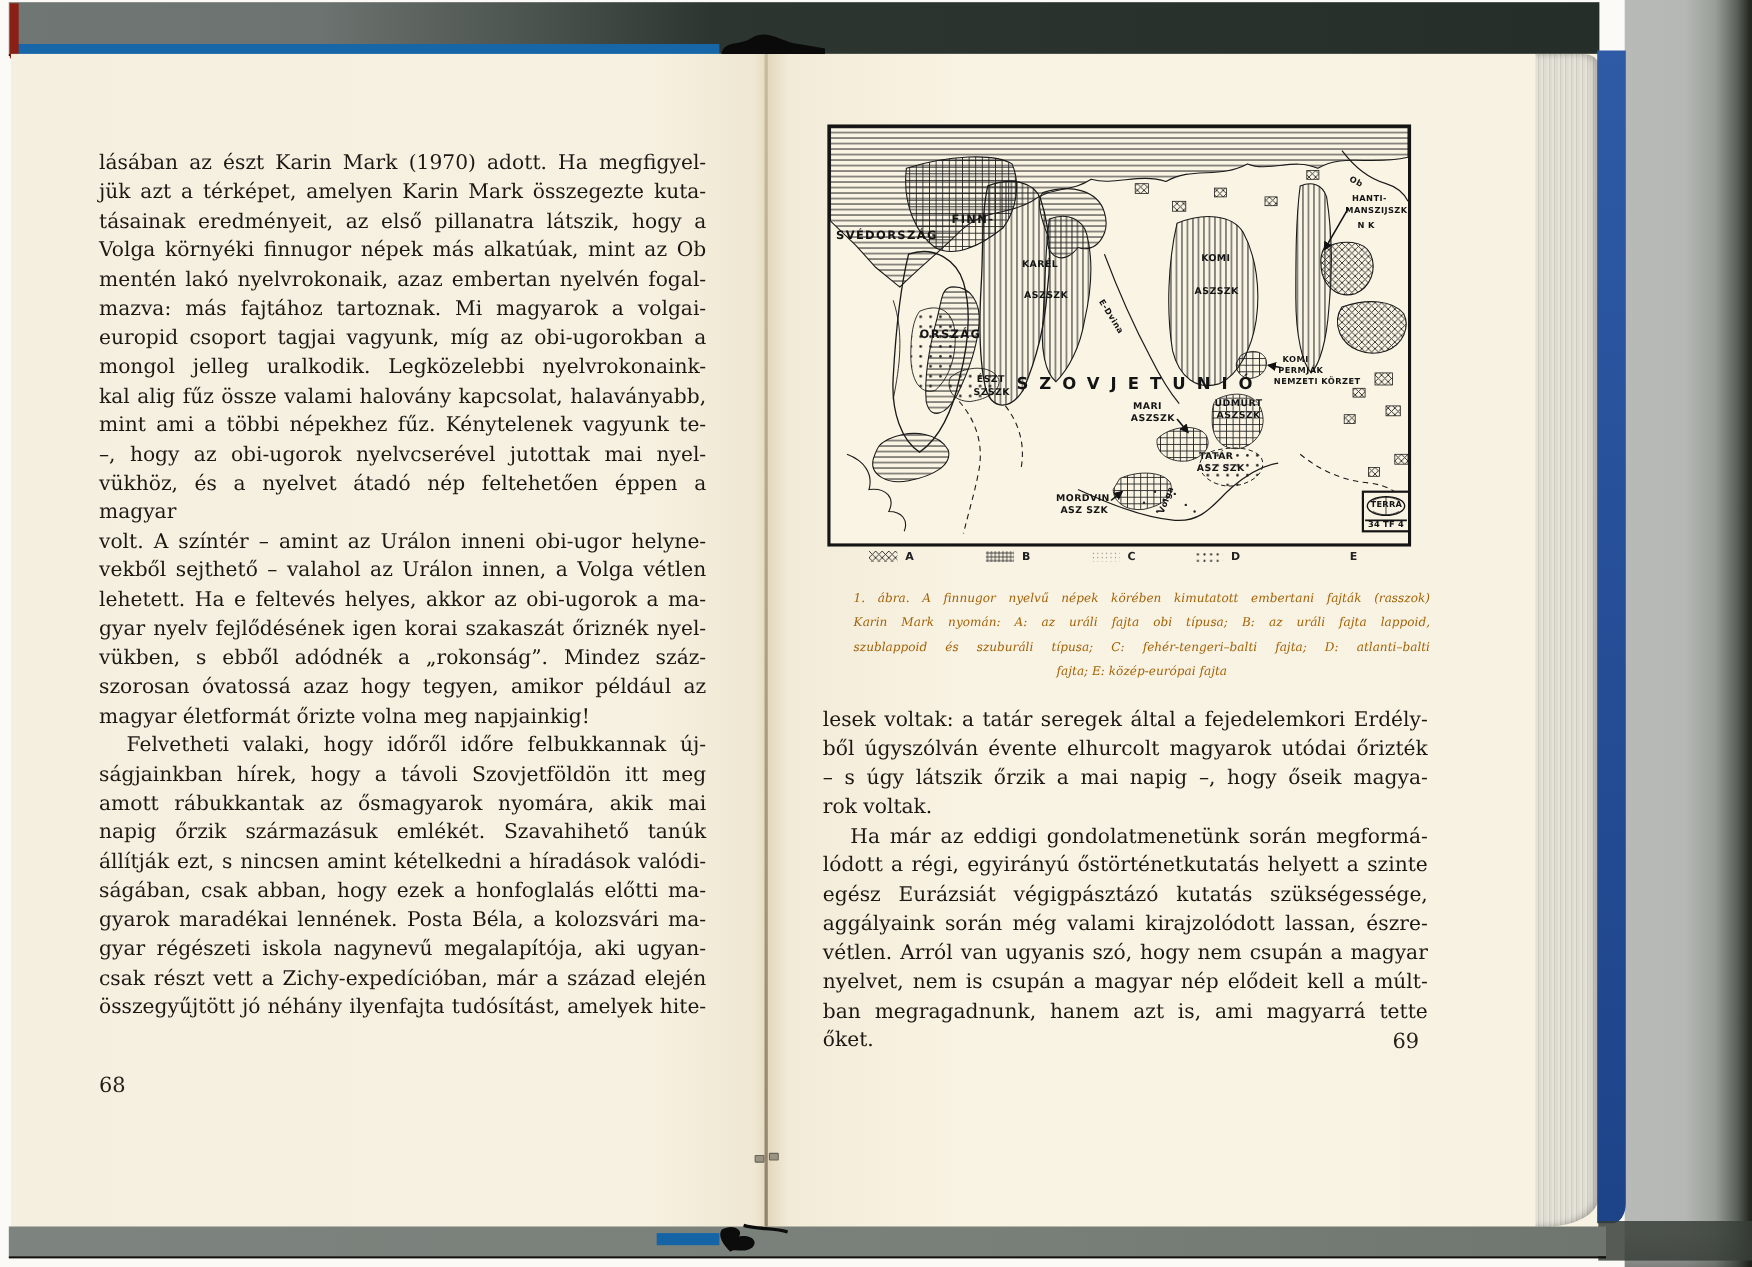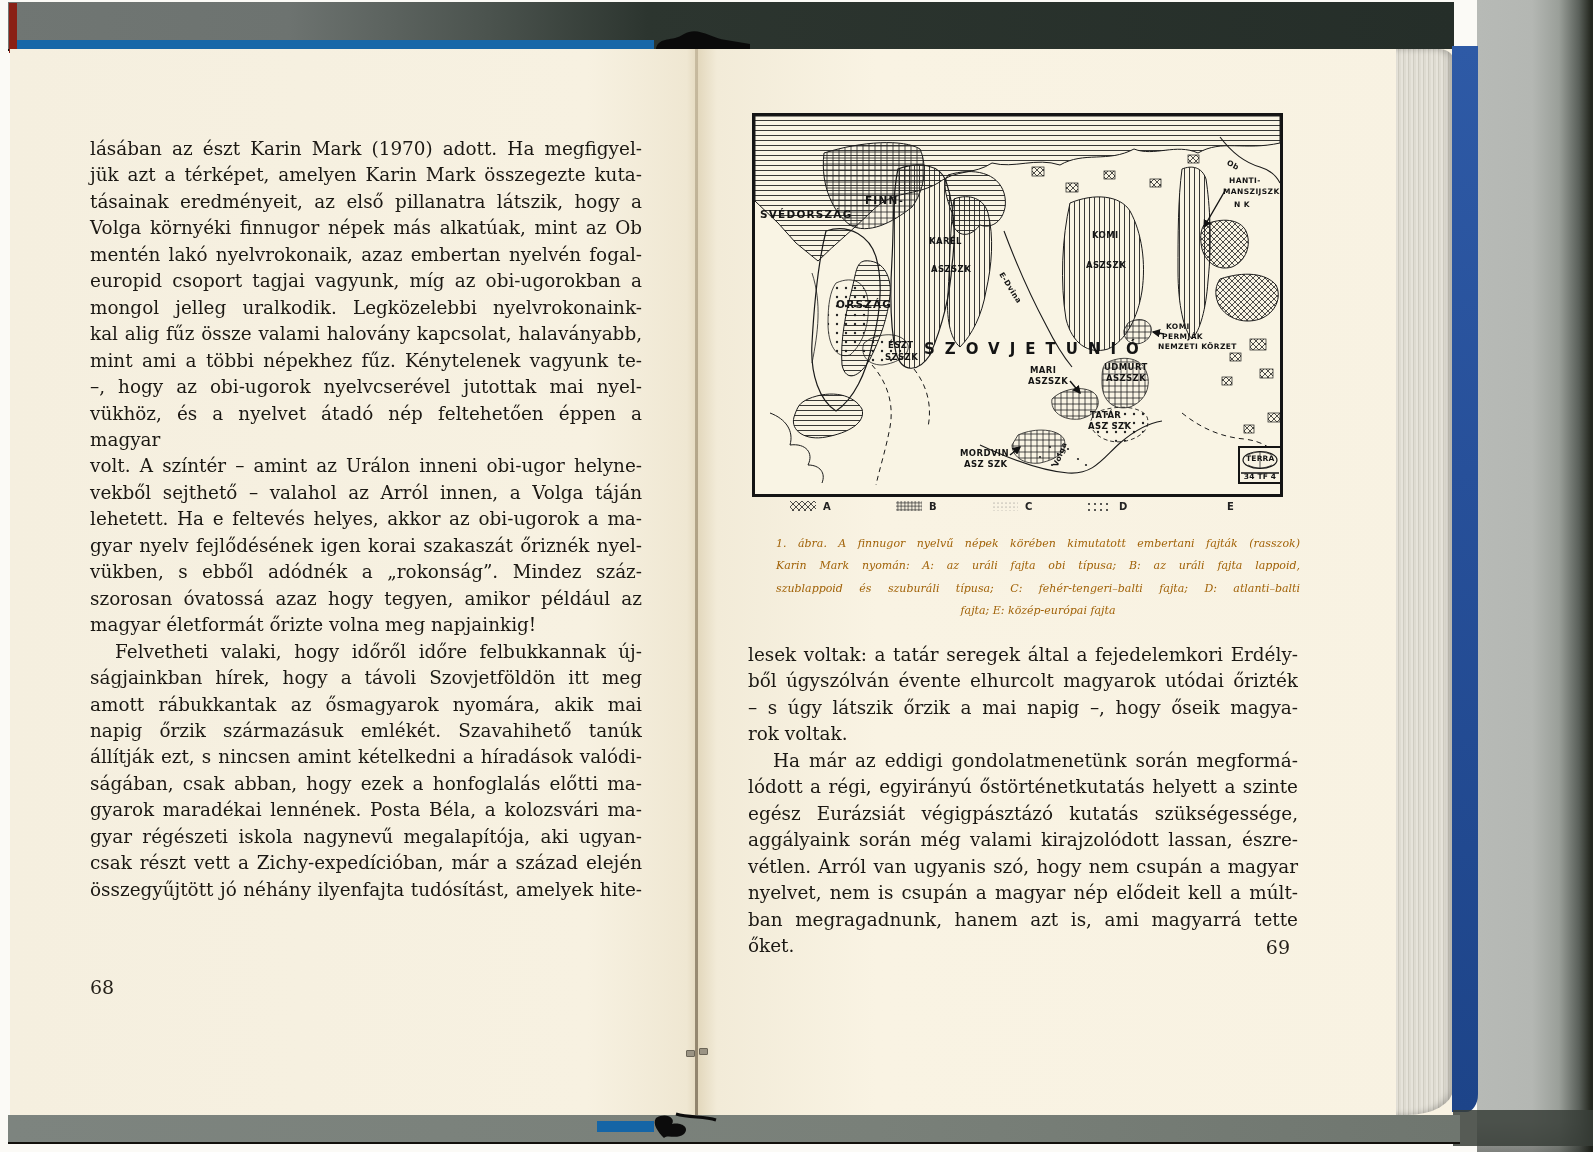--- a/index.html
+++ b/index.html
@@ -84,28 +84,29 @@
     <path d="M14 12 C24 6 34 12 30 18 C40 16 48 22 42 28 C34 34 26 28 22 32 C16 26 10 18 14 12 Z" fill="#0c0c0c"></path>
     <path d="M34 8 C48 12 62 10 74 14" stroke="#0c0c0c" stroke-width="3" fill="none"></path>
   </svg>
 
   <div class="left-text">
       <div class="bline">lásában az észt Karin Mark (1970) adott. Ha megfigyel-</div>
       <div class="bline">jük azt a térképet, amelyen Karin Mark összegezte kuta-</div>
       <div class="bline">tásainak eredményeit, az első pillanatra látszik, hogy a</div>
       <div class="bline">Volga környéki finnugor népek más alkatúak, mint az Ob</div>
       <div class="bline">mentén lakó nyelvrokonaik, azaz embertan nyelvén fogal-</div>
+      <div class="bline">mazva: más fajtához tartoznak. Mi magyarok a volgai-</div>
       <div class="bline">europid csoport tagjai vagyunk, míg az obi-ugorokban a</div>
       <div class="bline">mongol jelleg uralkodik. Legközelebbi nyelvrokonaink-</div>
       <div class="bline">kal alig fűz össze valami halovány kapcsolat, halaványabb,</div>
       <div class="bline">mint ami a többi népekhez fűz. Kénytelenek vagyunk te-</div>
       <div class="bline">–, hogy az obi-ugorok nyelvcserével jutottak mai nyel-</div>
       <div class="bline">vükhöz, és a nyelvet átadó nép feltehetően éppen a magyar</div>
       <div class="bline">volt. A színtér – amint az Urálon inneni obi-ugor helyne-</div>
-      <div class="bline">vekből sejthető – valahol az Arról innen, a Volga táján</div>
+      <div class="bline">vekből sejthető – valahol az Urálon innen, a Volga vétlen</div>
       <div class="bline">lehetett. Ha e feltevés helyes, akkor az obi-ugorok a ma-</div>
       <div class="bline">gyar nyelv fejlődésének igen korai szakaszát őriznék nyel-</div>
       <div class="bline">vükben, s ebből adódnék a „rokonság”. Mindez száz-</div>
       <div class="bline">szorosan óvatossá azaz hogy tegyen, amikor például az</div>
       <div class="bline pe">magyar életformát őrizte volna meg napjainkig!</div>
       <div class="bline in">Felvetheti valaki, hogy időről időre felbukkannak új-</div>
       <div class="bline">ságjainkban hírek, hogy a távoli Szovjetföldön itt meg</div>
       <div class="bline">amott rábukkantak az ősmagyarok nyomára, akik mai</div>
       <div class="bline">napig őrzik származásuk emlékét. Szavahihető tanúk</div>
       <div class="bline">állítják ezt, s nincsen amint kételkedni a híradások valódi-</div>

